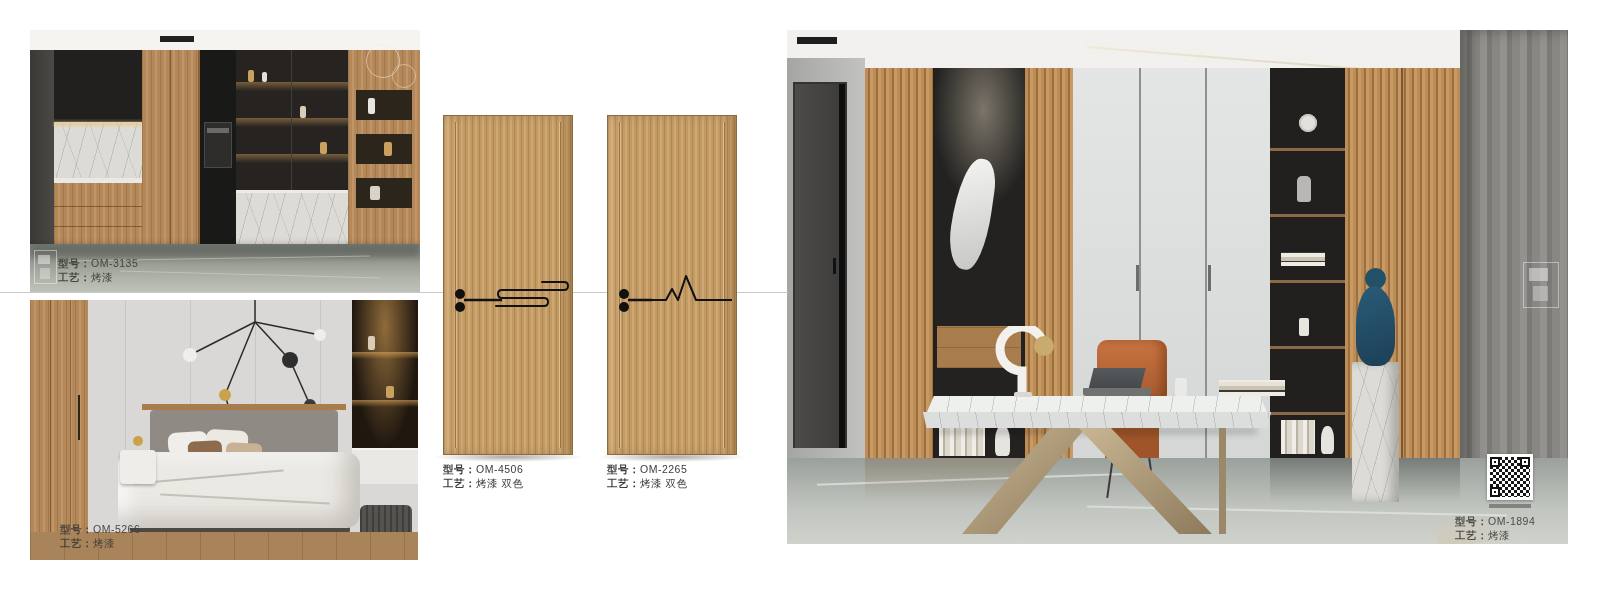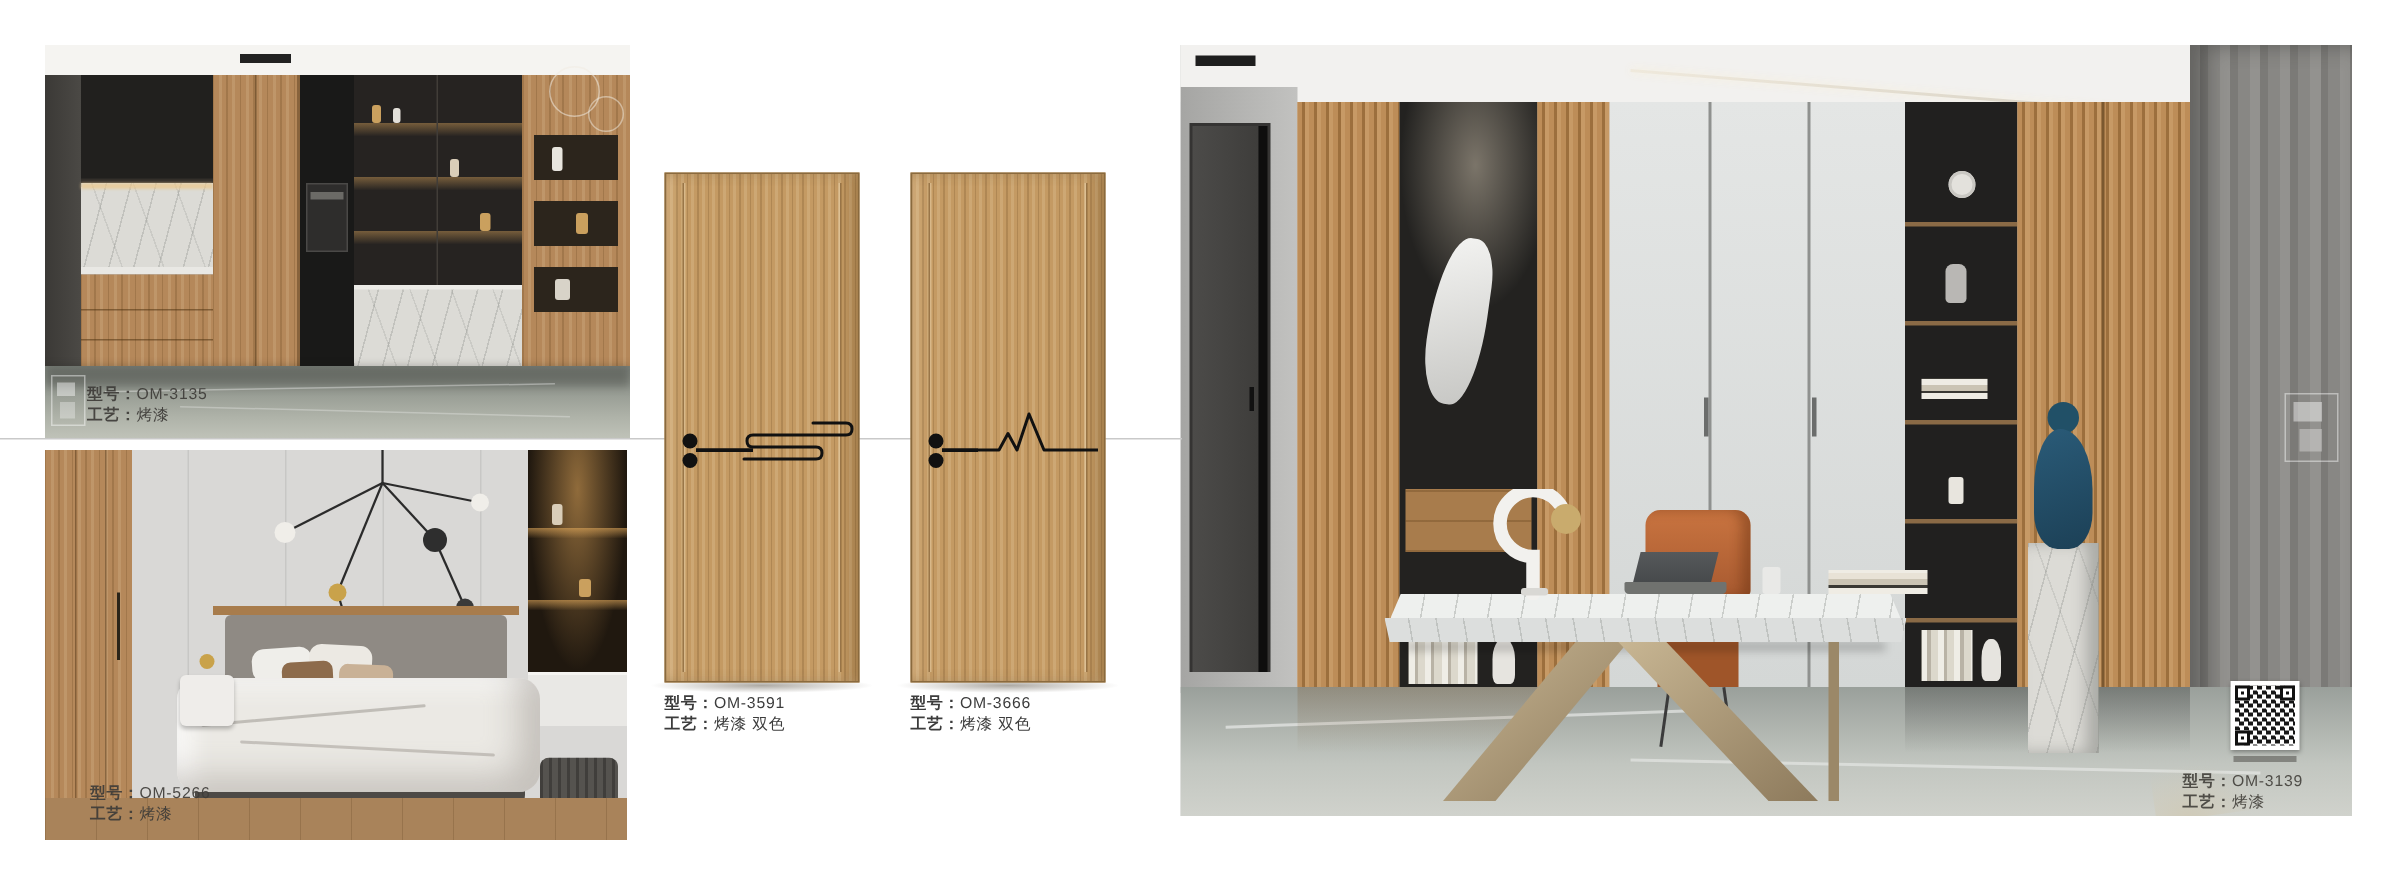--- a/index.html
+++ b/index.html
@@ -163,36 +163,36 @@
   <div class="door" style="left:443px;">
     <div class="door-frame"></div>
     <svg width="130" height="340" style="position:absolute;left:0;top:0;">
       <circle cx="16" cy="178" r="5" fill="#111"></circle>
         <circle cx="16" cy="191" r="5" fill="#111"></circle>
       <line x1="20" y1="184" x2="58" y2="184" stroke="#111" stroke-width="2.5"></line>
       <path d="M52,190 H100 Q104,190 104,186 Q104,182 100,182 H58 Q54,182 54,178 Q54,174 58,174 H120 Q124,174 124,170 Q124,166 120,166 H98" fill="none" stroke="#111" stroke-width="2" stroke-linecap="round"></path>
     </svg>
   </div>
   <div class="plabel on-white" style="left:443px;top:462px;">
-    <div><span class="k">型号：</span><span class="v">OM-3591</span></div>
+    <div><span class="k">型号：</span><span class="v">OM-4506</span></div>
     <div><span class="k">工艺：</span><span class="v">烤漆 双色</span></div>
   </div>
 
   <div class="door-shadow" style="left:597px;"></div>
   <div class="door" style="left:607px;">
     <div class="door-frame"></div>
     <svg width="130" height="340" style="position:absolute;left:0;top:0;">
       <circle cx="16" cy="178" r="5" fill="#111"></circle>
         <circle cx="16" cy="191" r="5" fill="#111"></circle>
       <line x1="20" y1="184" x2="44" y2="184" stroke="#111" stroke-width="2.5"></line>
       <path d="M44,184 H58 L64,173 L70,184 L78,160 L88,184 H124" fill="none" stroke="#111" stroke-width="2" stroke-linejoin="round"></path>
     </svg>
   </div>
   <div class="plabel on-white" style="left:607px;top:462px;">
-    <div><span class="k">型号：</span><span class="v">OM-3666</span></div>
+    <div><span class="k">型号：</span><span class="v">OM-2265</span></div>
     <div><span class="k">工艺：</span><span class="v">烤漆 双色</span></div>
   </div>
 
   <div class="scene" style="left:787px;top:30px;width:781px;height:514px;background:#cfcfcd;">
     <div class="abs" style="left:0;top:0;width:781px;height:38px;background:#f2f1ef;"></div>
     <div class="abs" style="left:10px;top:7px;width:40px;height:7px;background:#1e1e1e;"></div>
     <div class="abs" style="left:300px;top:16px;width:470px;height:2px;background:linear-gradient(90deg,#efe9dc,#cfc9bb);transform:rotate(4.6deg);transform-origin:left center;box-shadow:0 0 6px rgba(250,240,215,.9);"></div>
     <div class="abs" style="left:0;top:28px;width:78px;height:404px;background:linear-gradient(90deg,#a5a5a3,#c2c2c0);"></div>
     <div class="abs" style="left:6px;top:52px;width:54px;height:366px;background:#353433;"></div>
     <div class="abs" style="left:8px;top:54px;width:44px;height:364px;background:linear-gradient(90deg,#4c4b49,#3e3d3b);"></div>
@@ -269,18 +269,18 @@
     <div class="wm" style="left:736px;top:232px;width:34px;height:44px;"></div>
     <div class="qr" style="left:700px;top:424px;">
       <div class="qr-inner">
         <div class="qr-eye tl"></div>
         <div class="qr-eye tr"></div>
         <div class="qr-eye bl"></div>
       </div>
     </div>
     <div class="caption-bar" style="left:702px;top:474px;width:42px;height:4px;"></div>
     <div class="plabel" style="left:668px;top:484px;color:rgba(72,70,64,.95);">
-      <div><span class="k">型号：</span><span class="v">OM-3139</span></div>
+      <div><span class="k">型号：</span><span class="v">OM-1894</span></div>
       <div><span class="k">工艺：</span><span class="v">烤漆</span></div>
     </div>
   </div>
 
 </div>
 
 </body></html>

